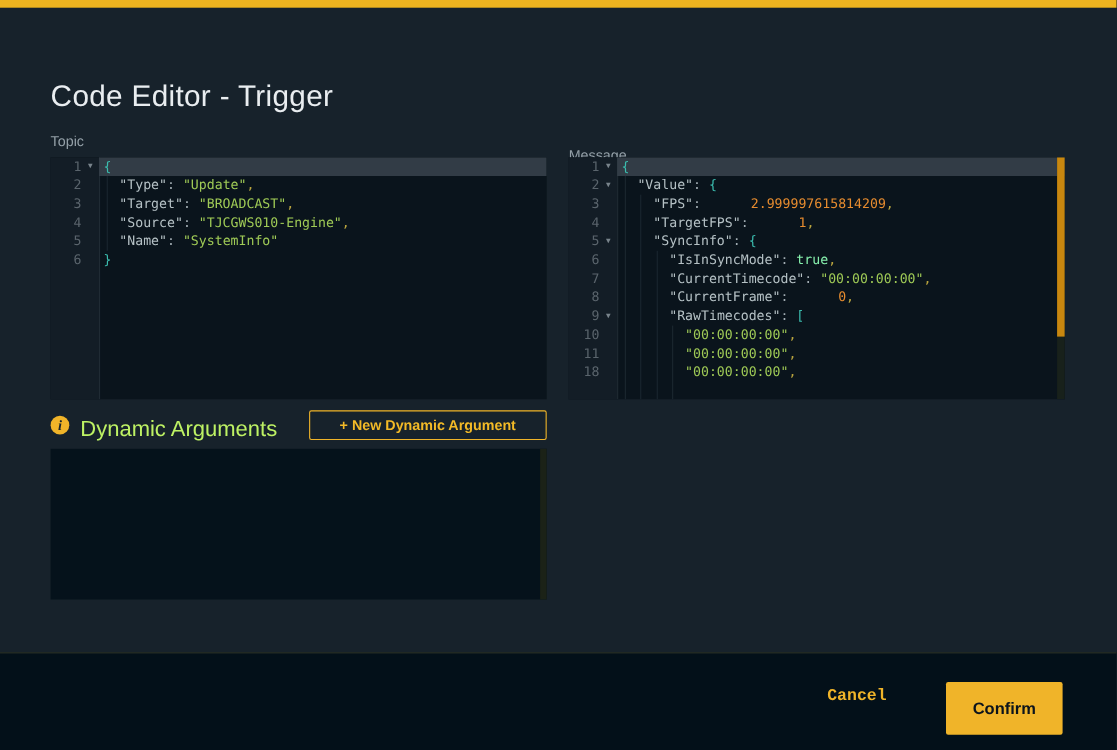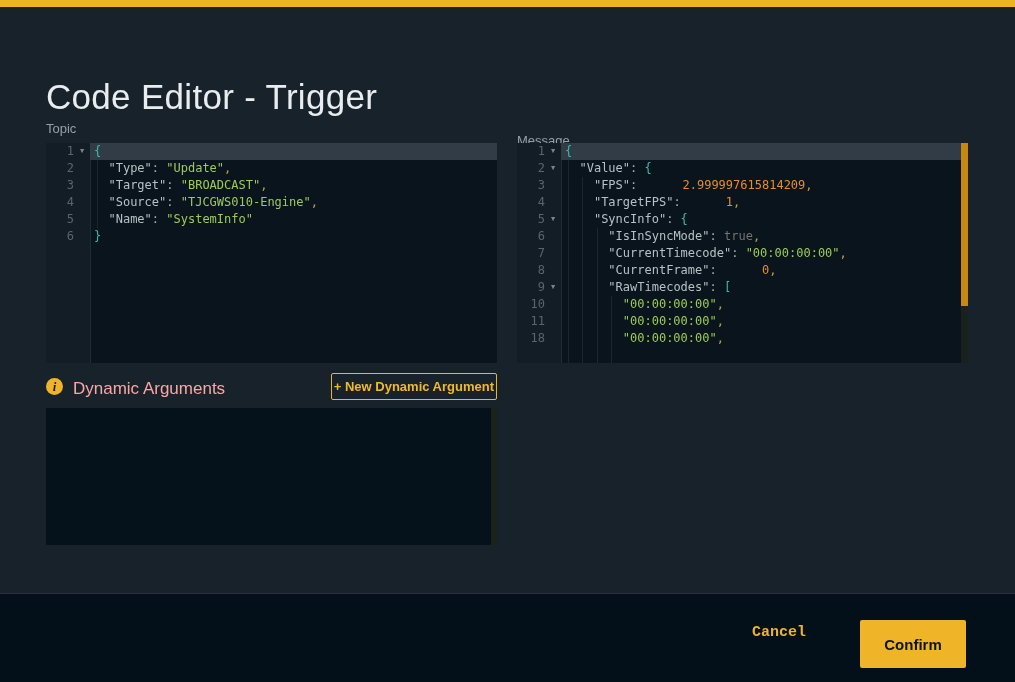--- a/index.html
+++ b/index.html
@@ -8,21 +8,21 @@
     background:#17222b;
     font-family:"Liberation Sans", sans-serif;
     position:relative;
   }
   #app{position:absolute;inset:0;}
 
   .topbar{position:absolute;top:0;left:0;width:1015px;height:7px;background:#eeb41f;}
 
   .dialog-title{
     position:absolute;left:46px;top:54px;
-    font-size:35px;font-weight:400;color:#e9edf0;letter-spacing:.3px;
+    font-size:27px;font-weight:400;color:#e9edf0;letter-spacing:.3px;
   }
 
   .pane-label{position:absolute;top:121px;font-size:13px;color:#94a0a8;}
   #topic-label{left:46px;}
   #message-label{left:517px;margin-top:12px;}
 
   
   .editor{
     position:absolute;top:143px;width:451px;height:220px;
     background:#0a141c;overflow:hidden;
@@ -50,41 +50,41 @@
     position:absolute;right:3px;top:0;width:10px;
     color:#79848c;font-size:7px;line-height:17px;text-align:center;
     cursor:pointer;
   }
   .code{flex:1;white-space:pre;padding-left:4px;color:#a3aeb4;}
   .line.active .code{background:#323c46;}
   .tk-k{color:#b5c1c5;}
   .tk-w{color:#a3aeb4;}
   .tk-s{color:#9fca56;}
   .tk-n{color:#e78c2f;margin-left:38px;}
-  .tk-b{color:#737373;}
+  .tk-b{color:#86efac;}
   .tk-c{color:#b9a43e;}
   .tk-t{color:#3bbcae;}
 
   .scrollbar{
     position:absolute;right:0;top:0;width:7px;height:220px;
     background:#18211b;z-index:3;
   }
   .scroll-thumb{position:absolute;left:0;top:0;width:7px;background:#c8870f;}
 
   
   .dyn-header{position:absolute;left:46px;top:373px;width:451px;height:27px;}
   .info-icon{
     position:absolute;left:0;top:5px;width:17px;height:17px;border-radius:50%;
     background:#f0b429;color:#18232c;
     font-family:"Liberation Serif", serif;font-style:italic;font-weight:700;
     font-size:13px;line-height:17px;text-align:center;
   }
-  .dyn-label{position:absolute;left:27px;top:6px;font-size:17px;color:#fca5a5;}
+  .dyn-label{position:absolute;left:27px;top:6px;font-size:20px;color:#bef264;}
   .new-arg-btn{
-    position:absolute;right:0;top:0;height:27px;padding:0 2px;
+    position:absolute;right:0;top:0;height:27px;padding:0 27px;
     background:transparent;border:1px solid #f0b429;border-radius:2px;
     color:#f3ba27;font-family:"Liberation Sans",sans-serif;
     font-size:13px;font-weight:700;cursor:pointer;
   }
   .dyn-box{
     position:absolute;left:46px;top:408px;width:451px;height:137px;
     background:#05121b;
   }
   .dyn-box::after{
     content:"";position:absolute;right:0;top:0;bottom:0;width:6px;

